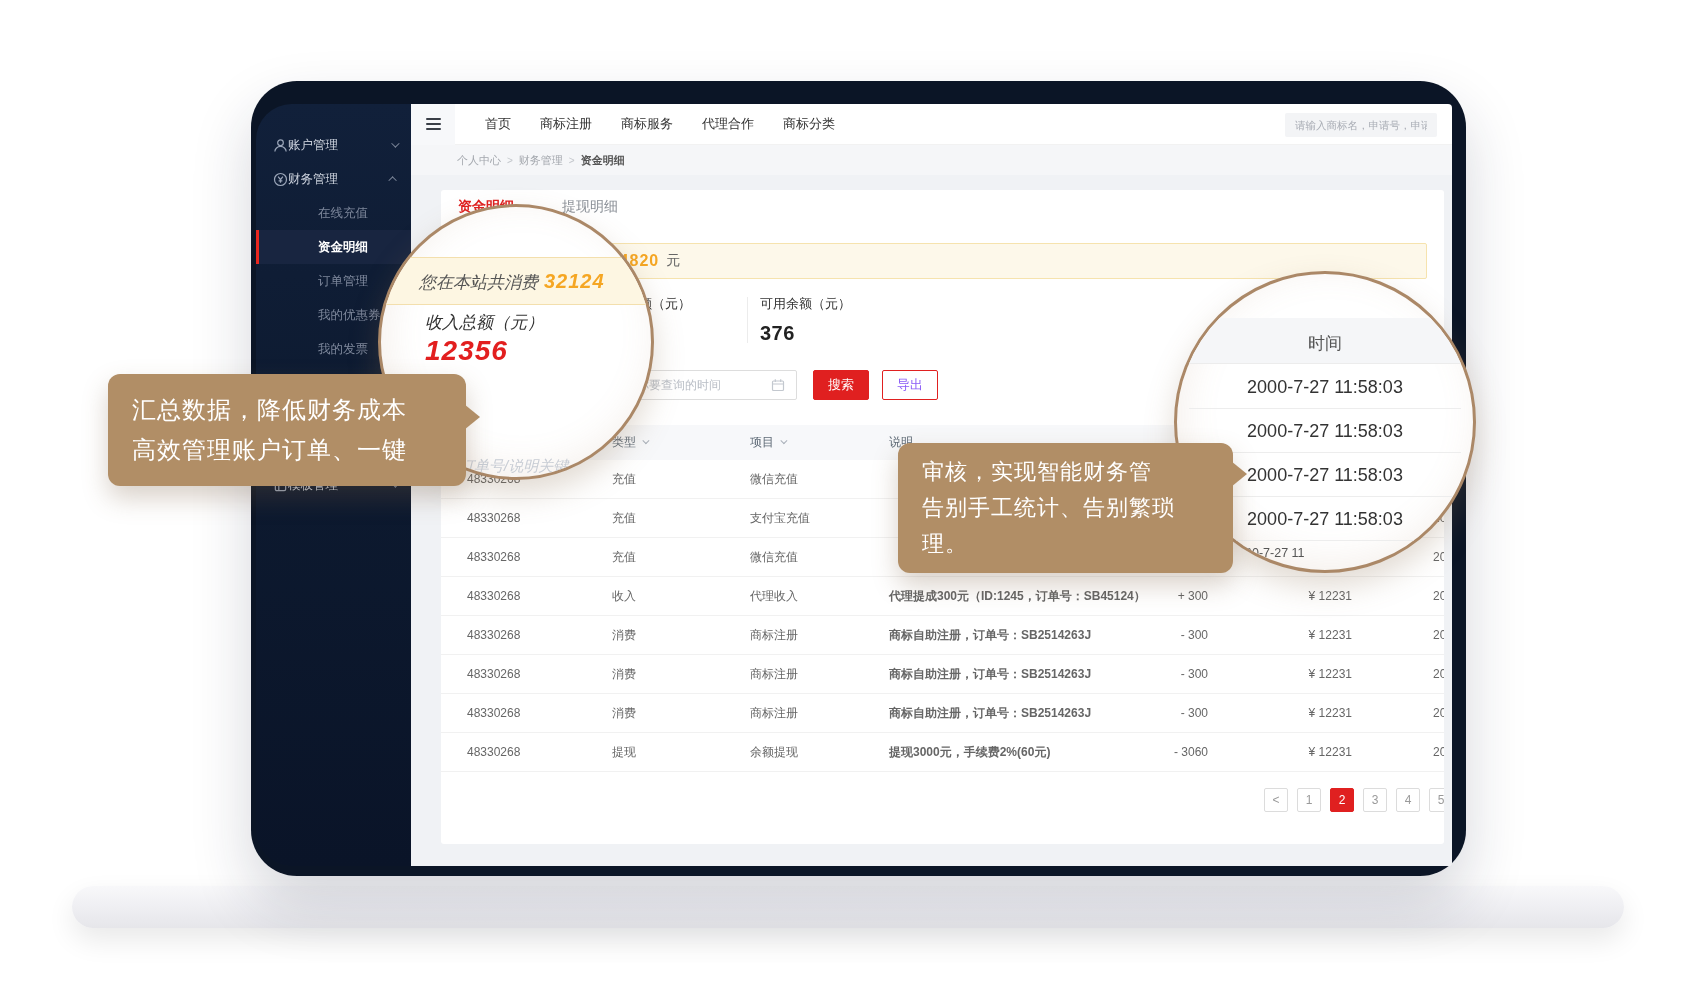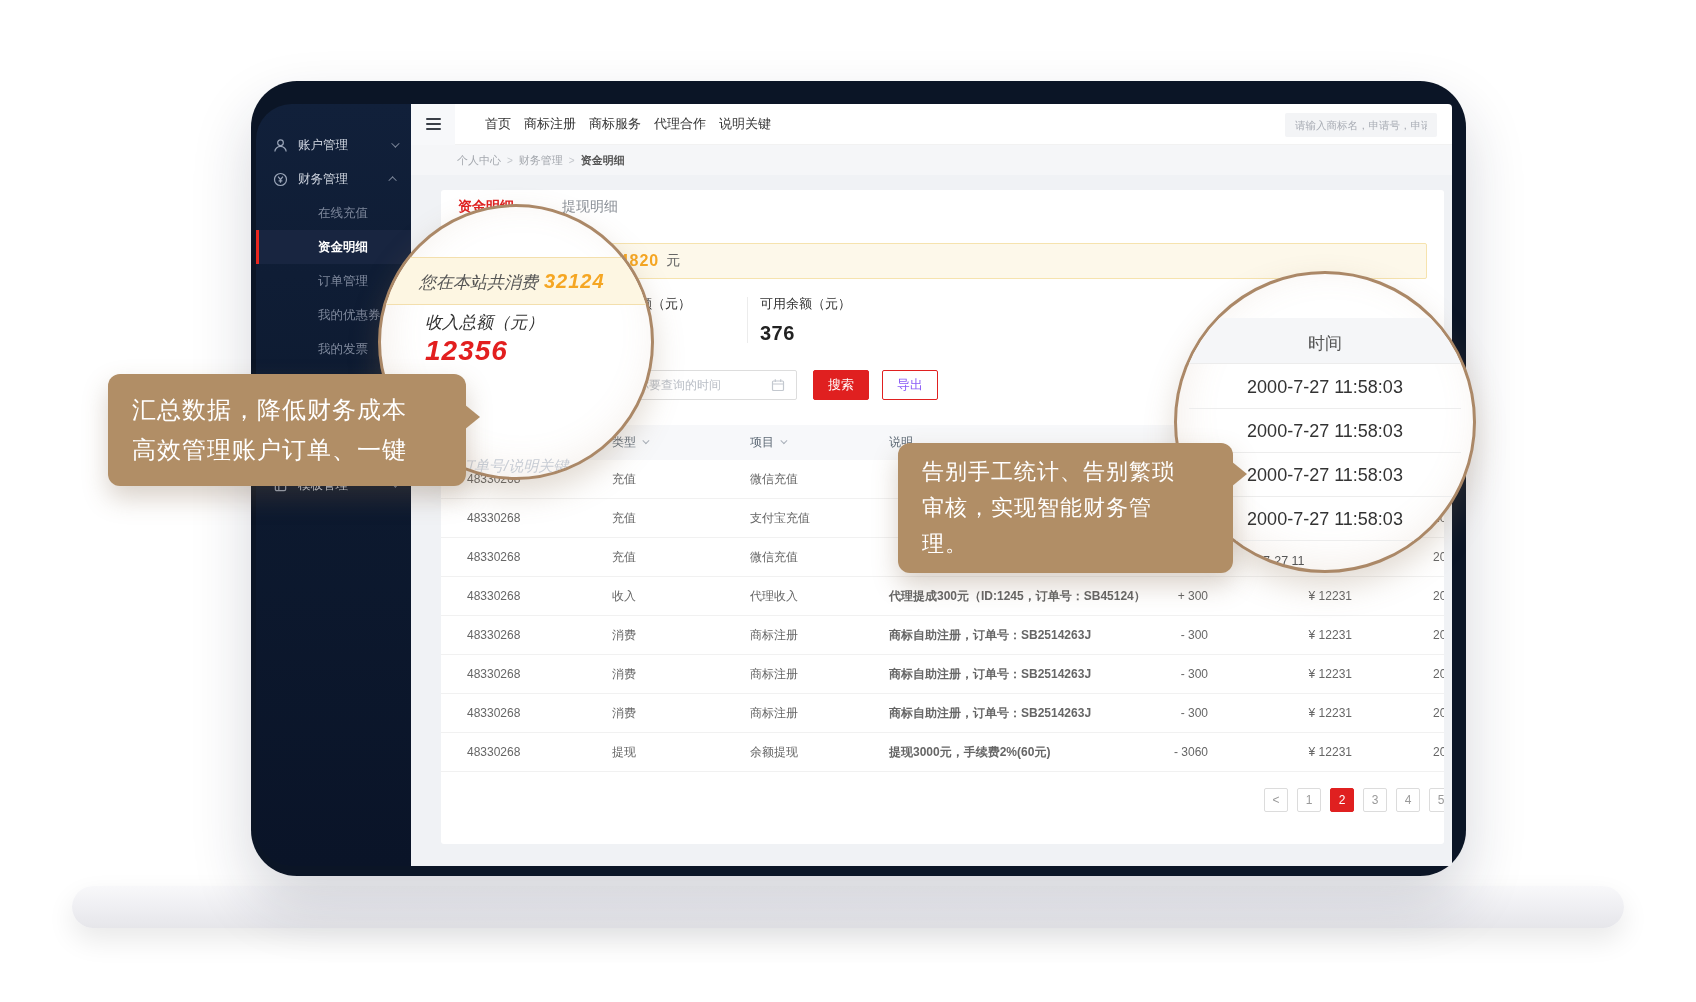--- a/index.html
+++ b/index.html
@@ -16,38 +16,38 @@
   .screen { position:absolute; left:5px; top:23px; right:14px; bottom:10px; display:flex;
             overflow:hidden; border-radius:36px 4px 4px 36px; }
 
   
   .sidebar { width:155px; flex:none; background:linear-gradient(180deg,#11203a 0%,#0d1a30 45%,#0a1428 100%); position:relative; }
   .logo { display:flex; align-items:center; gap:7px; padding:16px 0 0 16px; height:46px; }
   .logo-text { display:flex; flex-direction:column; }
   .logo-name { color:#fff; font-weight:bold; font-style:italic; font-size:15px; letter-spacing:1px; }
   .logo-domain { color:#5d6a82; font-style:normal; font-size:4.5px; letter-spacing:2.5px; margin-top:2px; }
   .menu { margin-top:24px; }
-  .m-item { height:34px; display:flex; align-items:center; gap:10px; padding:0 14px 0 17px;
+  .m-item { height:34px; display:flex; align-items:center; padding:0 14px 0 17px;
             font-size:12.5px; color:#ccd2dd; cursor:pointer; }
   .m-item .micon { width:15px; height:15px; display:flex; align-items:center; justify-content:center; }
   .m-item .grow { flex:1; }
   .chev { width:6px; height:6px; border-right:1.4px solid #7c8699; border-bottom:1.4px solid #7c8699; display:inline-block; }
   .chev.down { transform:rotate(45deg) translateY(-2px); }
   .chev.up { transform:rotate(-135deg) translateY(-2px); }
   .m-sub { height:34px; line-height:34px; padding-left:62px; font-size:12.5px; color:#7e889c; cursor:pointer; }
   .m-sub.active { background:#182540; color:#fff; font-weight:bold; border-left:3px solid #e8261f; padding-left:59px; }
   .m-gap { height:102px; }
 
   
   .main { flex:1; background:#fff; display:flex; flex-direction:column; min-width:0; }
   .navbar { height:41px; display:flex; align-items:center; position:relative; border-bottom:1px solid #f2f2f2; }
   .hamburger-box { width:44px; height:41px; background:#f7f8fa; display:flex; align-items:center; justify-content:center; cursor:pointer; }
   .hamburger { display:flex; flex-direction:column; gap:3px; }
   .hamburger i { width:15px; height:2px; background:#3a3f47; border-radius:1px; }
-  .tabs { display:flex; gap:13px; margin-left:30px; }
+  .tabs { display:flex; gap:29px; margin-left:30px; }
   .tab { font-size:13px; color:#333; cursor:pointer; white-space:nowrap; }
   .tm-search { position:absolute; right:15px; top:9px; width:152px; height:24px; background:#f3f4f6;
                border:none; border-radius:2px; padding:0 10px; font-size:10.5px; color:#666;
                font-family:"Liberation Sans","DejaVu Sans",sans-serif; }
   .tm-search::placeholder { color:#a9adb5; }
   .breadcrumbbar { height:30px; background:#f5f6f8; display:flex; align-items:center; padding-left:46px; gap:6px; }
   .bc { font-size:11px; color:#a3a7ad; cursor:pointer; }
   .bc-sep { font-size:10px; color:#c3c6cb; }
   .bc.cur { color:#555; font-weight:bold; }
   .content { flex:1; background:#f0f2f5; padding:15px 8px 22px 30px; }
@@ -108,21 +108,21 @@
              border-top:1px solid #f3dfad; border-bottom:1px solid #f3dfad; }
   .lc-notice { position:absolute; left:38px; top:63px; font-size:17px; color:#555; white-space:nowrap; }
   .lc-notice b { color:#f5a623; font-size:20px; letter-spacing:1px; margin-left:6px; }
   .lc-label { position:absolute; left:44px; top:104px; font-size:17px; color:#333; }
   .lc-value { position:absolute; left:44px; top:128px; font-size:28px; font-weight:bold; color:#e21f1f; letter-spacing:1px; }
   .lc-ghost { position:absolute; left:78px; top:250px; font-size:15px; color:#c7ccd4; white-space:nowrap; }
   .rc-band { position:absolute; left:-8px; right:-8px; top:44px; height:46px; background:#f5f6f8; border-bottom:1px solid #ececec; }
   .rc-title { position:absolute; left:0; right:0; top:14px; text-align:center; font-size:17px; color:#555; }
   .rc-row { position:absolute; left:0; right:0; text-align:center; font-size:18px; color:#333; white-space:nowrap; }
   .rc-sep { position:absolute; left:12px; right:12px; border-top:1px solid #ededed; }
-  .rc-partial { position:absolute; left:68px; top:280px; font-size:12.5px; color:#555; white-space:nowrap; }
+  .rc-partial { position:absolute; left:68px; top:272px; font-size:12.5px; color:#555; white-space:nowrap; }
 
   
   .callout { position:absolute; background:#b18e66; color:#fff; border-radius:12px; z-index:60;
              box-shadow:0 12px 26px rgba(120,90,60,.28); }
   .callout .arr { position:absolute; right:-14px; width:0; height:0;
                   border-top:13px solid transparent; border-bottom:13px solid transparent; border-left:16px solid #b18e66; }
   .callout.cl { left:108px; top:374px; width:358px; height:112px; padding:16px 0 0 24px; font-size:24px; line-height:40px; letter-spacing:1px; }
   .callout.cl .arr { top:30px; }
   .callout.cr { left:898px; top:443px; width:335px; height:130px; padding:11px 0 0 24px; font-size:22px; line-height:36px; letter-spacing:1px; }
   .callout.cr .arr { top:18px; }
@@ -184,21 +184,21 @@
                 <i></i>
                 <i></i>
                 <i></i>
               </span>
           </div>
           <nav class="tabs">
             <span class="tab">首页</span>
             <span class="tab">商标注册</span>
             <span class="tab">商标服务</span>
             <span class="tab">代理合作</span>
-            <span class="tab">说明关键</span>
+            <span class="tab">商标分类</span>
           </nav>
           <input class="tm-search" placeholder="请输入商标名，申请号，申请人" style="">
         </div>
 
         <div class="breadcrumbbar">
           <span class="bc">个人中心</span>
           <span class="bc-sep">&gt;</span>
           <span class="bc">财务管理</span>
           <span class="bc-sep">&gt;</span>
           <span class="bc cur">资金明细</span>
@@ -368,18 +368,18 @@
     <div class="rc-sep" style="top:266px"></div>
     <div class="rc-partial">00-7-27  11</div>
   </div>
 
   <div class="callout cl">
     <div>汇总数据，降低财务成本</div>
     <div>高效管理账户订单、一键</div>
     <span class="arr"></span>
   </div>
   <div class="callout cr">
+    <div>审核，实现智能财务管</div>
     <div>告别手工统计、告别繁琐</div>
-    <div>审核，实现智能财务管</div>
     <div>理。</div>
     <span class="arr"></span>
   </div>
 </div>
 
 </body></html>

